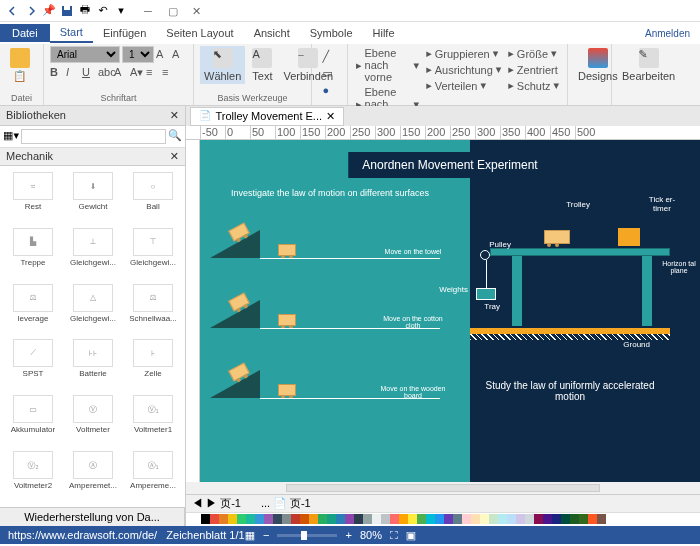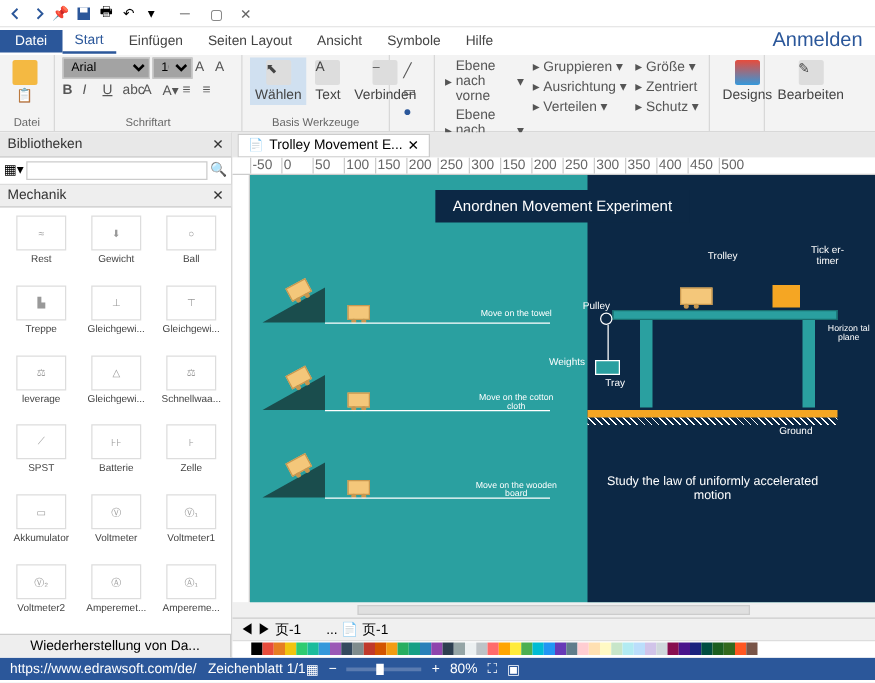--- a/index.html
+++ b/index.html
@@ -7,21 +7,21 @@
 .titlebar{height:22px;background:#fff;display:flex;align-items:center;border-bottom:1px solid #e0e0e0}
 .qat{display:flex;gap:4px;padding:0 6px;align-items:center}
 .qat-icon{width:14px;height:14px;display:inline-flex;align-items:center;justify-content:center;cursor:pointer}
 .title-text{flex:1;text-align:center;color:#444;font-size:11px}
 .win-controls{display:flex;gap:12px;padding:0 10px}
 .win-btn{width:12px;height:12px;cursor:pointer;color:#666}
 .ribbon-tabs{height:22px;background:#fff;display:flex;align-items:center;padding-left:0}
 .file-tab{background:#2b579a;color:#fff;padding:3px 12px;font-size:11px}
 .rtab{padding:3px 10px;color:#444;cursor:pointer;font-size:11px}
 .rtab.active{color:#2b579a;border-bottom:2px solid #2b579a}
-.signin{margin-left:auto;padding-right:10px;color:#2b579a;font-size:16px}
+.signin{margin-left:auto;padding-right:10px;color:#2b579a;font-size:10px}
 .ribbon{height:62px;background:#f3f3f3;border-bottom:1px solid #d0d0d0;display:flex}
 .rgroup{border-right:1px solid #d8d8d8;padding:2px 6px;display:flex;flex-direction:column;justify-content:space-between}
 .rgroup-label{text-align:center;font-size:9px;color:#666;padding-top:1px}
 .rgroup-content{display:flex;gap:3px;align-items:flex-start;flex:1}
 .rbtn-lg{display:flex;flex-direction:column;align-items:center;gap:2px;padding:2px 4px;cursor:pointer;font-size:9px;color:#444}
 .rbtn-lg .ico{width:20px;height:20px;background:#ddd;border-radius:2px}
 .font-row{display:flex;gap:2px;align-items:center;flex-wrap:wrap;width:140px}
 .font-sel{border:1px solid #ccc;font-size:10px;padding:1px 2px;background:#a3a3a3}
 .tool-ico{width:14px;height:14px;display:inline-block;cursor:pointer;color:#555}
 .arrange-col{display:flex;flex-direction:column;gap:1px;font-size:9px;color:#555}
@@ -317,20 +317,21 @@
         <span>350</span>
         <span>400</span>
         <span>450</span>
         <span>500</span>
       </div>
     <div class="canvas-wrap">
       <div class="ruler-v"></div>
       <div class="canvas">
         <div class="canvas-right"></div>
         <div class="diag-title">Anordnen Movement Experiment</div>
+        <div class="diag-text" style="top:48px;left:30px;width:200px">Investigate the law of motion on different surfaces</div>
 
         <div class="ramp" style="top:90px;left:10px"></div>
         <div class="trolley" style="top:86px;left:30px;transform:rotate(-28deg)"></div>
         <div class="trolley" style="top:104px;left:78px"></div>
         <div class="ground-line" style="top:118px;left:60px;width:180px"></div>
         <div class="diag-text" style="top:108px;left:178px;width:70px;font-size:7px">Move on the towel</div>
 
         <div class="ramp" style="top:160px;left:10px"></div>
         <div class="trolley" style="top:156px;left:30px;transform:rotate(-28deg)"></div>
         <div class="trolley" style="top:174px;left:78px"></div>
@@ -343,21 +344,21 @@
         <div class="ground-line" style="top:258px;left:60px;width:180px"></div>
         <div class="diag-text" style="top:245px;left:178px;width:70px;font-size:7px">Move on the wooden board</div>
 
         <div class="diag-text" style="top:60px;right:110px;font-size:8px">Trolley</div>
         <div class="diag-text" style="top:55px;right:18px;font-size:8px;width:40px">Tick er-timer</div>
         <div class="trolley" style="top:90px;right:130px;width:26px;height:14px"></div>
         <div style="position:absolute;top:88px;right:60px;width:22px;height:18px;background:#f5a623"></div>
         <div style="position:absolute;top:108px;right:30px;width:180px;height:8px;background:#2aa0a0;border:1px solid #1a7070"></div>
         <div class="table-leg" style="top:116px;right:48px;height:70px"></div>
         <div class="table-leg" style="top:116px;right:178px;height:70px"></div>
-        <div class="diag-text" style="top:100px;right:212px;font-size:8px">Pulley</div>
+        <div class="diag-text" style="top:100px;right:189px;font-size:8px">Pulley</div>
         <div style="position:absolute;top:110px;right:210px;width:10px;height:10px;border:1px solid #fff;border-radius:50%"></div>
         <div style="position:absolute;top:120px;right:213px;width:1px;height:30px;background:#fff"></div>
         <div style="position:absolute;top:148px;right:204px;width:20px;height:12px;background:#2aa0a0;border:1px solid #fff"></div>
         <div class="diag-text" style="top:145px;right:232px;font-size:8px">Weights</div>
         <div class="diag-text" style="top:162px;right:200px;font-size:8px">Tray</div>
         <div class="diag-text" style="top:120px;right:2px;font-size:7px;width:38px">Horizon tal plane</div>
         <div class="orange-strip" style="top:188px;right:30px;width:200px"></div>
         <div class="hatch" style="top:194px;right:30px;width:200px"></div>
         <div class="diag-text" style="top:200px;right:50px;font-size:8px">Ground</div>
         <div class="diag-text" style="top:240px;right:30px;width:200px;font-size:10px">Study the law of uniformly accelerated motion</div>

